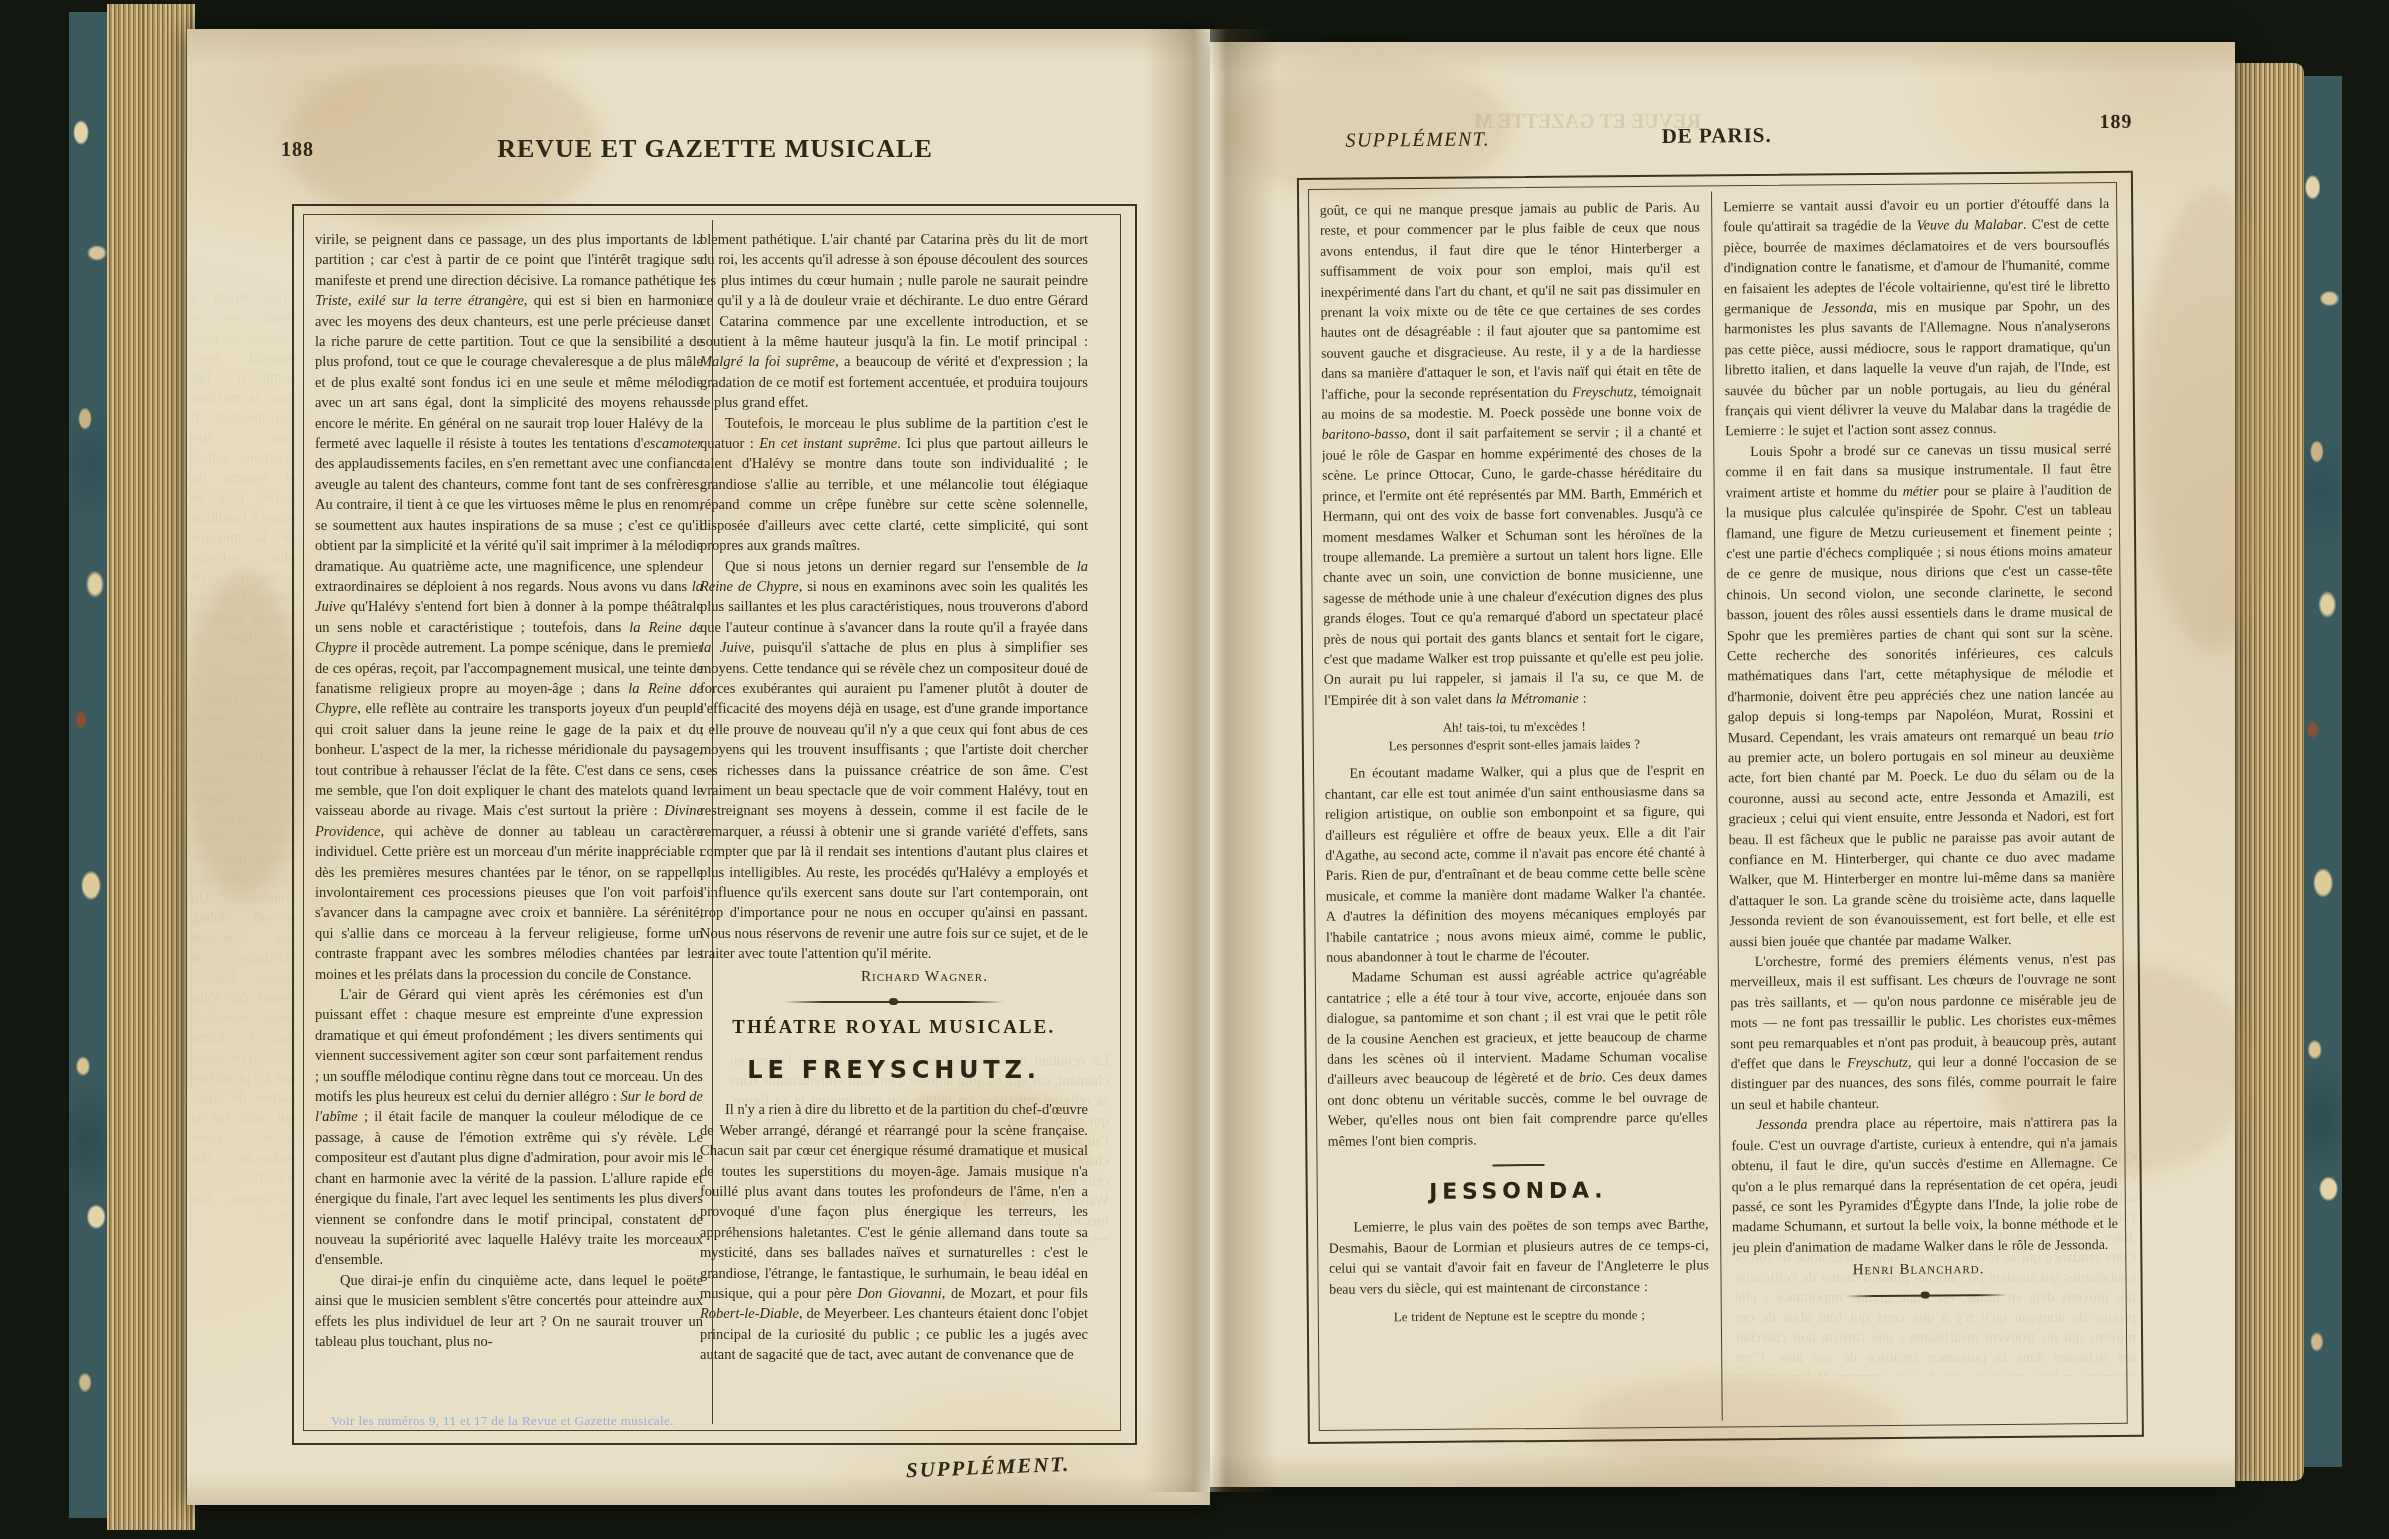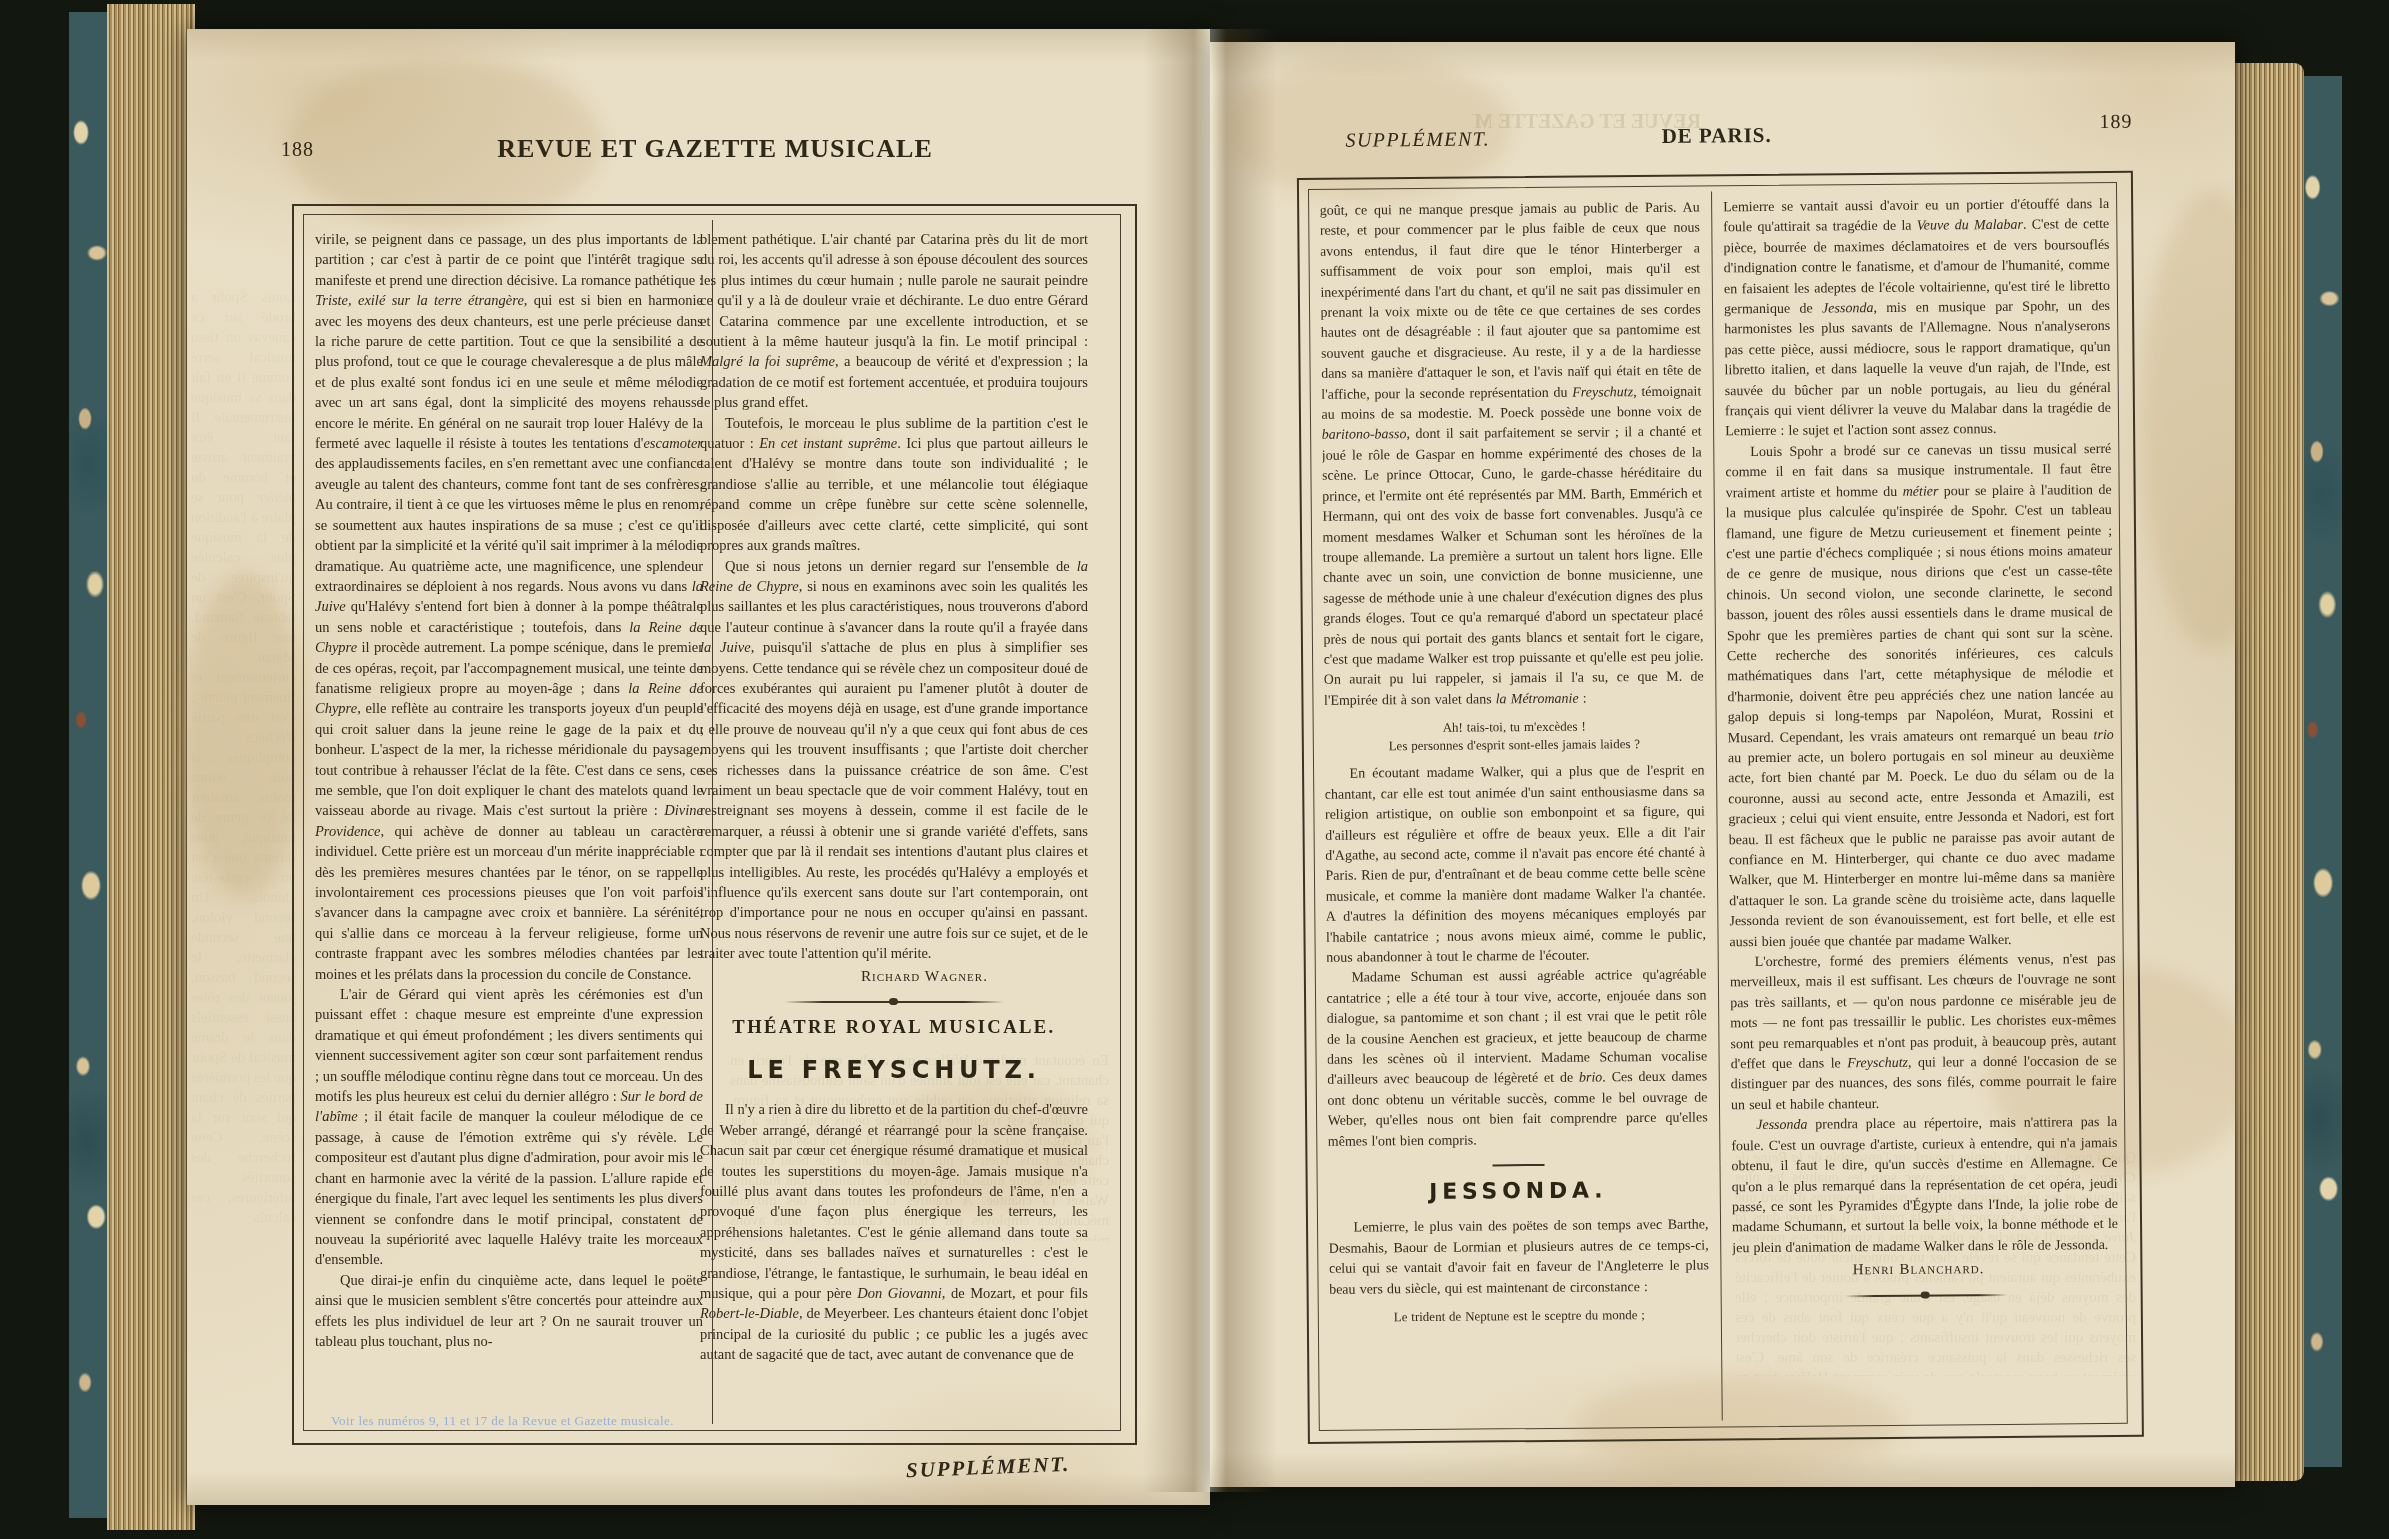--- a/index.html
+++ b/index.html
@@ -55,21 +55,21 @@
   .gutter{
     background:linear-gradient(90deg,
       rgba(0,0,0,0) 0%, rgba(96,74,38,.30) 38%, rgba(255,252,235,.35) 50%,
       rgba(96,74,38,.34) 62%, rgba(0,0,0,0) 100%);
   }
   .stain{border-radius:50%;filter:blur(9.6px);pointer-events:none;}
   
   .frame-outer{border:2.4px solid #3c3323;}
   .frame-inner{border:1.1px solid #4a4030;}
   .colrule{background:#4a4030;width:1.2px;}
-  .pagenum{font-weight:normal;font-size:20px;color:#2f2718;letter-spacing:1px;}
+  .pagenum{font-weight:bold;font-size:20px;color:#2f2718;letter-spacing:1px;}
   .runtitle{font-weight:bold;font-size:26px;color:#2f2718;letter-spacing:1px;
     text-align:center;font-family:"Liberation Serif",serif;}
   .hdr-it{font-style:italic;font-size:20px;letter-spacing:1.4px;color:#2f2718;}
   .hdr-b{font-weight:bold;font-size:21px;letter-spacing:1px;color:#2f2718;}
   .col{color:#33291b;text-align:justify;overflow:hidden;}
   .pgL .col{font-size:14.5px;line-height:20.4px;}
   .pgR .col{font-size:14px;line-height:20.4px;word-spacing:0.6px;}
   .col p{margin:0;text-indent:25px;}
   .col p.noind{text-indent:0;}
   .sig{text-align:right;font-variant:small-caps;letter-spacing:1px;

